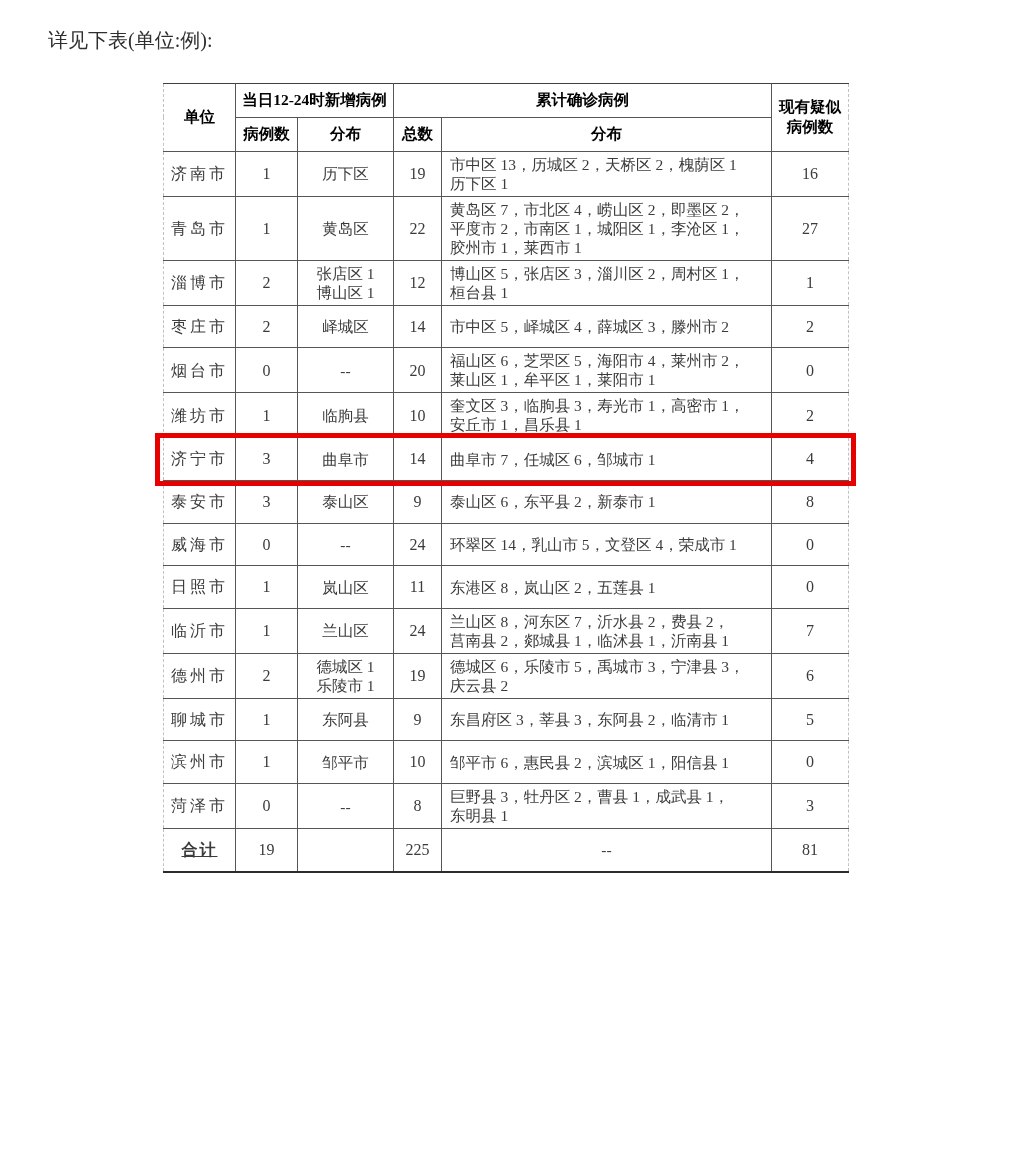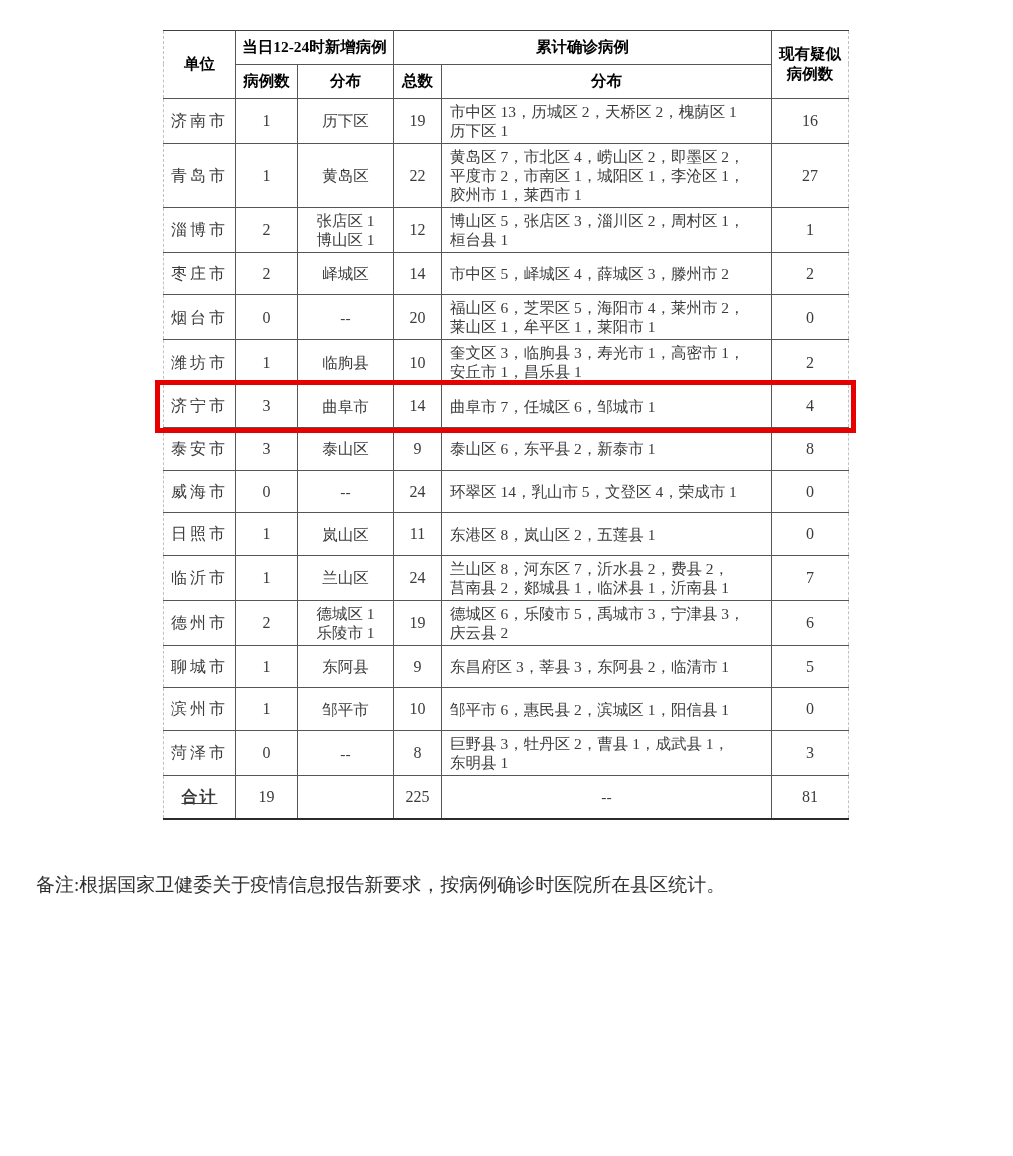--- a/index.html
+++ b/index.html
@@ -85,20 +85,21 @@
     color:#2f2f2f;
   }
 </style>
 </head>
 <body>
 
 <div class="page">
 
 
 
+  <p class="intro">详见下表(单位:例):</p>
 
   <div class="table-wrap">
     <table>
       <colgroup>
         <col style="width:72px">
         <col style="width:62px">
         <col style="width:96px">
         <col style="width:48px">
         <col style="width:330px">
         <col style="width:77px">
@@ -255,15 +256,14 @@
     <td class="ndist"></td>
     <td>225</td>
     <td class="dist">--</td>
     <td>81</td>
   </tr>
         </tbody>
     </table>
     <div id="hl-box" style="left: -8.5px; top: 349.938px; width: 701.016px; height: 52.5938px; border-color: rgb(230, 0, 0);"></div>
   </div>
 
-  <p class="note">备注:根据国家卫健委关于疫情信息报告新要求，按病例确诊时医院所在县区统计。</p>
 
 </div>
 
 </body></html>

